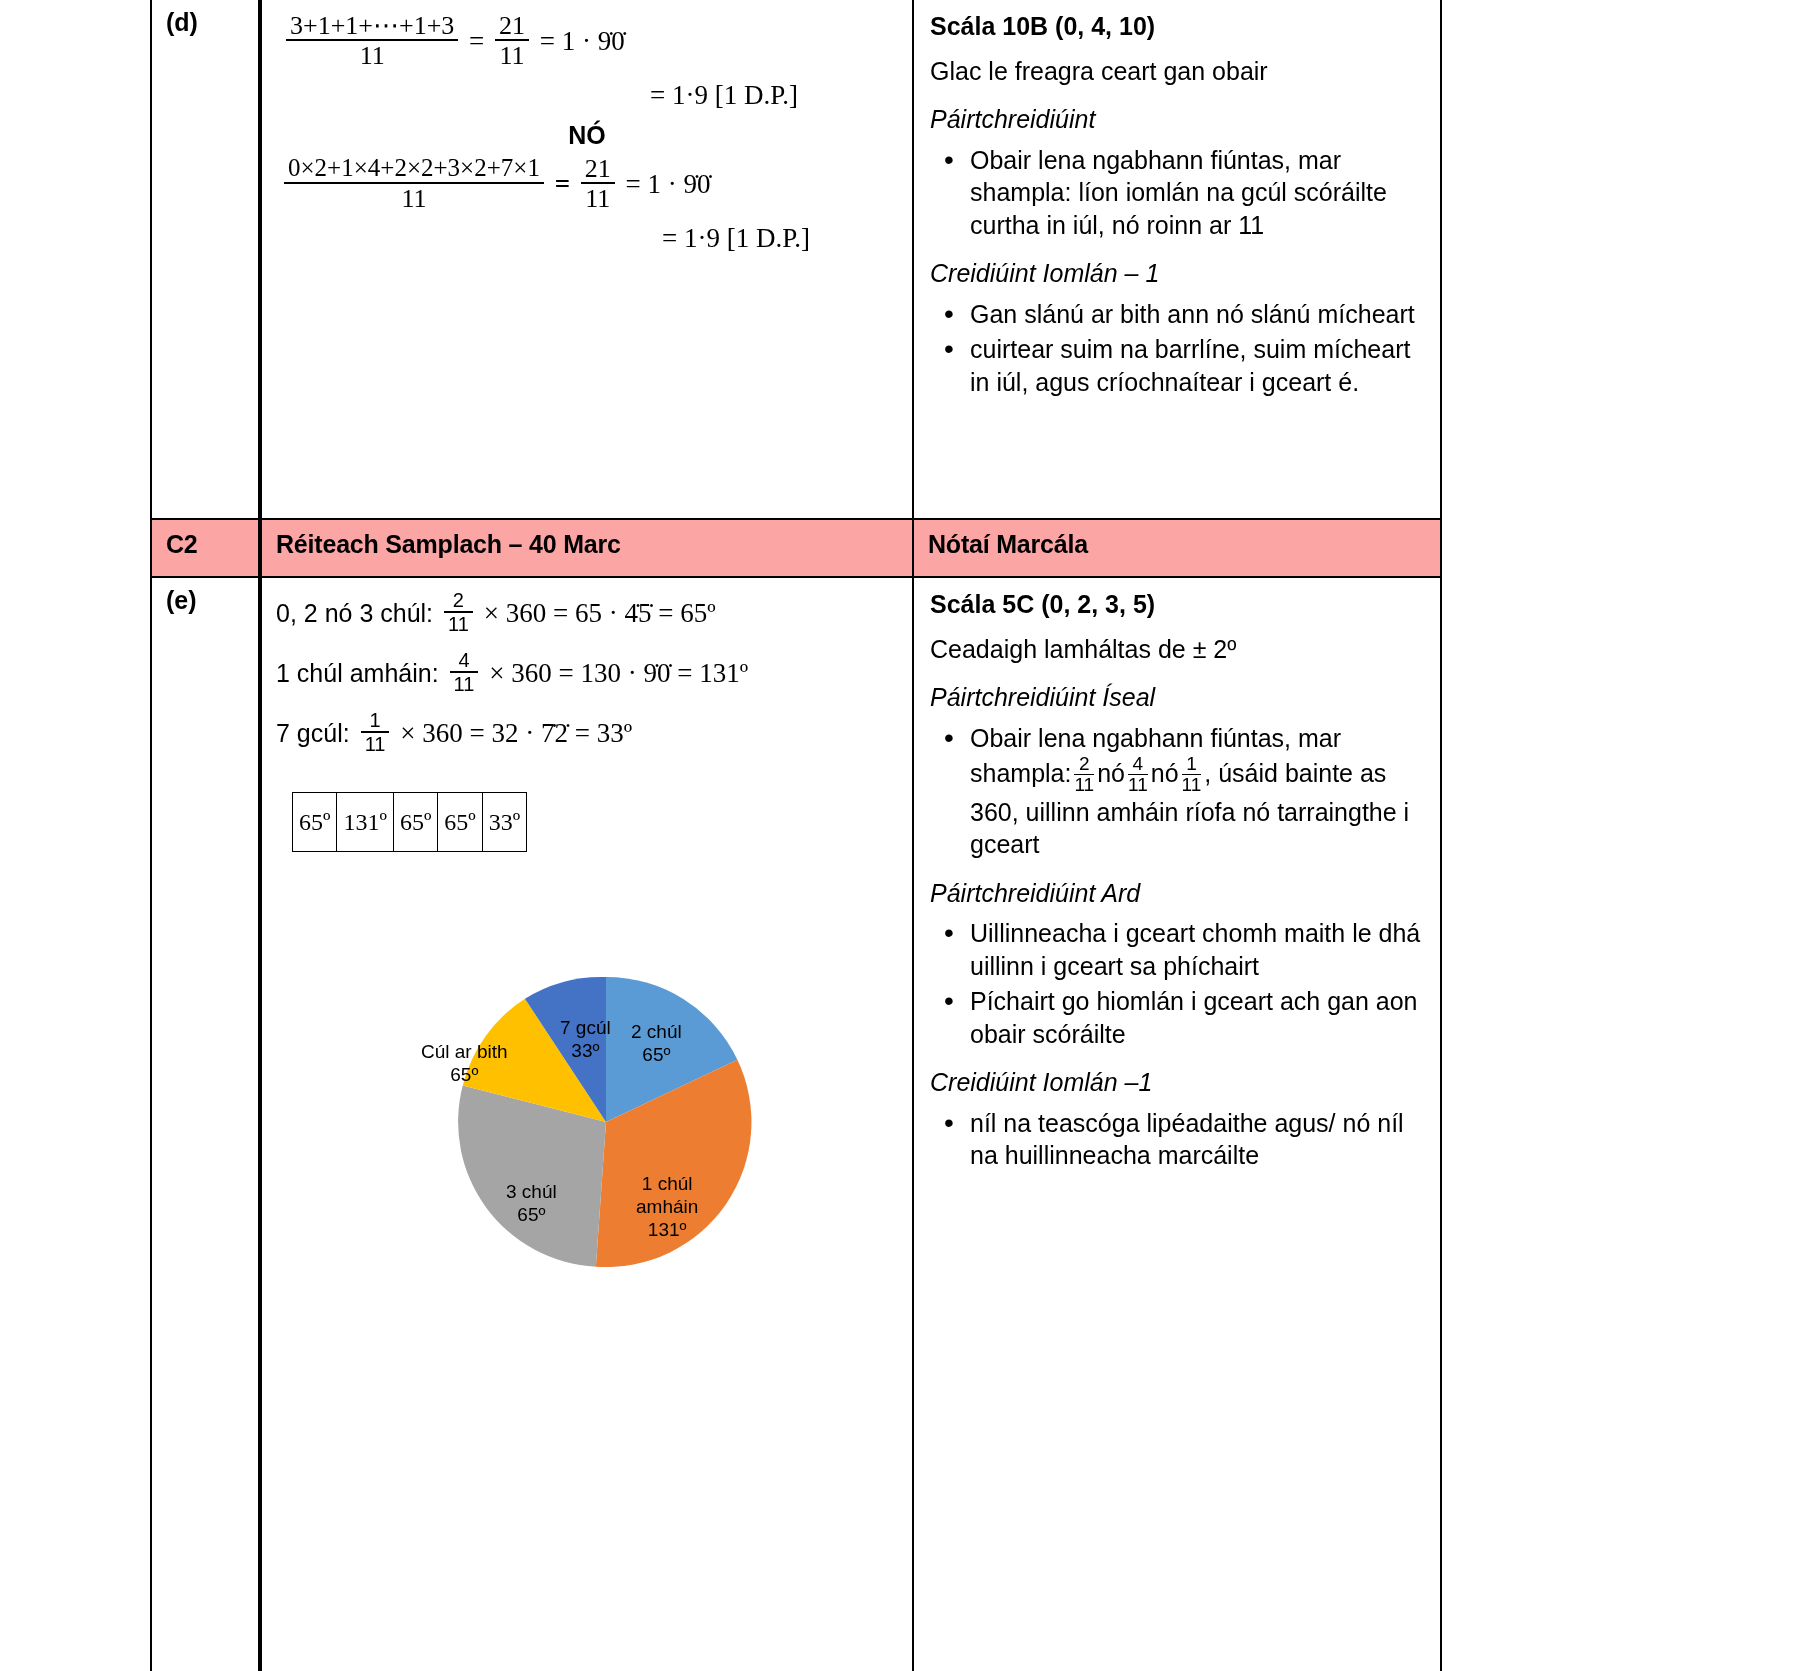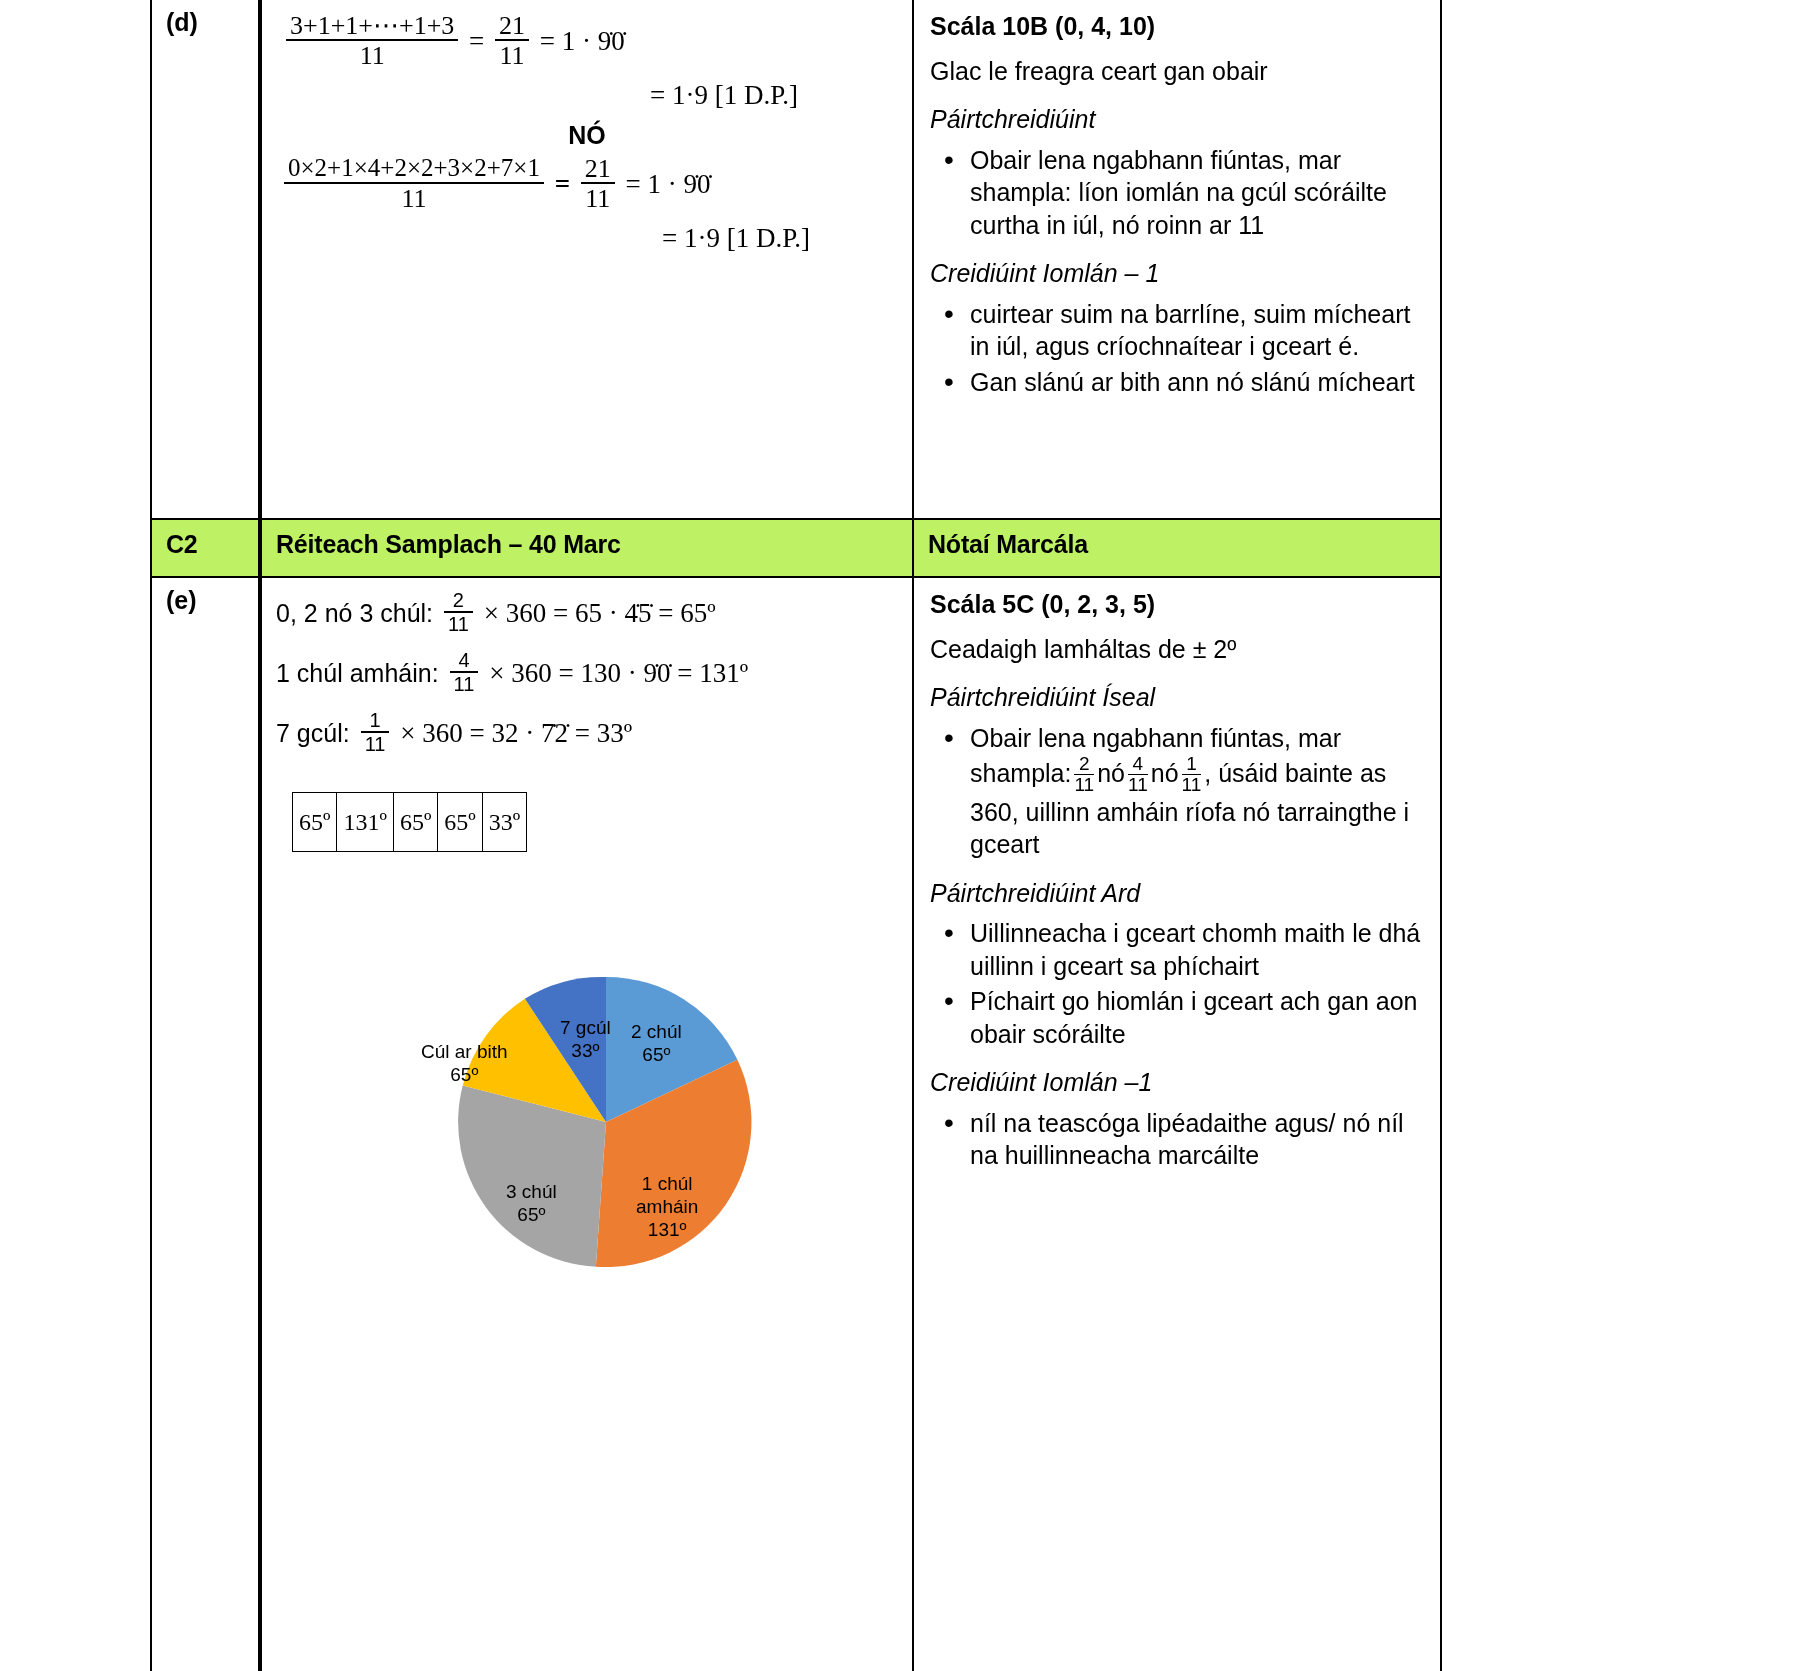--- a/index.html
+++ b/index.html
@@ -7,21 +7,21 @@
   .page{width:1818px;height:1671px;position:relative;overflow:hidden;background:#fff;}
 
   .grid{position:absolute;left:150px;top:0;width:1292px;height:1671px;
         display:grid;grid-template-columns:110px 652px 530px;}
 
   .cell{border-left:2px solid #000;border-right:2px solid #000;box-sizing:border-box;position:relative;}
   .cell.mid{border-left:2px solid #000;border-right:0;}
   .cell.right{border-left:2px solid #000;border-right:2px solid #000;}
 
   .rowline{border-top:2px solid #000;}
-  .hdr{background:#bef264;}
+  .hdr{background:#fca5a5;}
 
   .lbl{font-weight:bold;font-size:25px;padding:8px 0 0 14px;}
   .hdrtxt{font-weight:bold;font-size:25px;padding:10px 0 0 14px;letter-spacing:-.2px;}
 
   .work{padding:10px 14px 0 14px;font-size:25px;line-height:1.34;}
   .notes{padding:10px 16px 0 16px;font-size:25px;line-height:1.30;}
   .notes .bold{font-weight:bold;margin-bottom:12px;}
   .notes .plain{margin-bottom:16px;}
   .notes .ital{font-style:italic;margin-bottom:8px;}
   ul.b{list-style:none;margin:0 0 16px 0;padding:0;}
@@ -98,22 +98,22 @@
     <div class="cell right">
       <div class="notes">
         <div class="bold">Scála 10B (0, 4, 10)</div>
         <div class="plain">Glac le freagra ceart gan obair</div>
         <div class="ital">Páirtchreidiúint</div>
         <ul class="b">
           <li>Obair lena ngabhann fiúntas, mar shampla: líon iomlán na gcúl scóráilte curtha in iúl, nó roinn ar 11</li>
         </ul>
         <div class="ital">Creidiúint Iomlán – 1</div>
         <ul class="b">
+          <li>Gan slánú ar bith ann nó slánú mícheart</li>
           <li>cuirtear suim na barrlíne, suim mícheart in iúl, agus críochnaítear i gceart é.</li>
-          <li>Gan slánú ar bith ann nó slánú mícheart</li>
         </ul>
       </div>
     </div>
 
     <div class="cell hdr rowline">
       <div class="hdrtxt">C2</div>
     </div>
     <div class="cell mid hdr rowline">
       <div class="hdrtxt">Réiteach Samplach – 40 Marc</div>
     </div>

